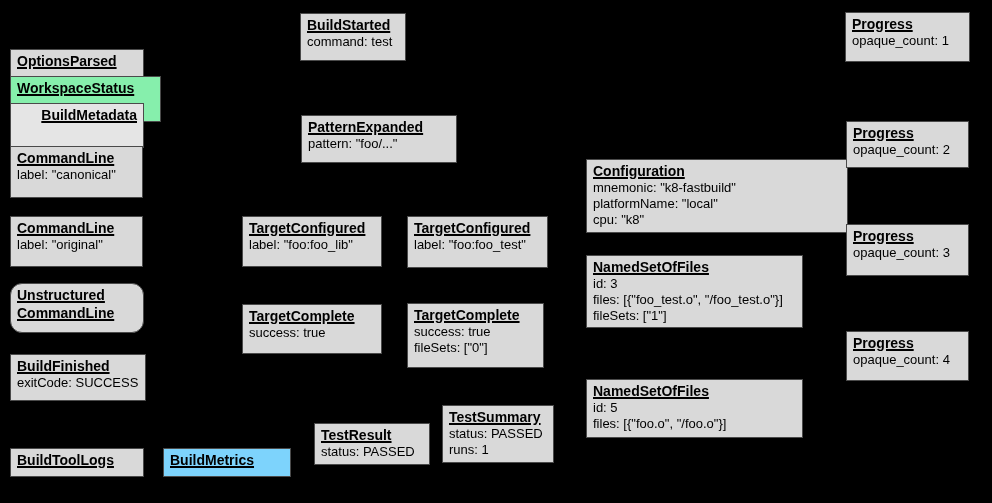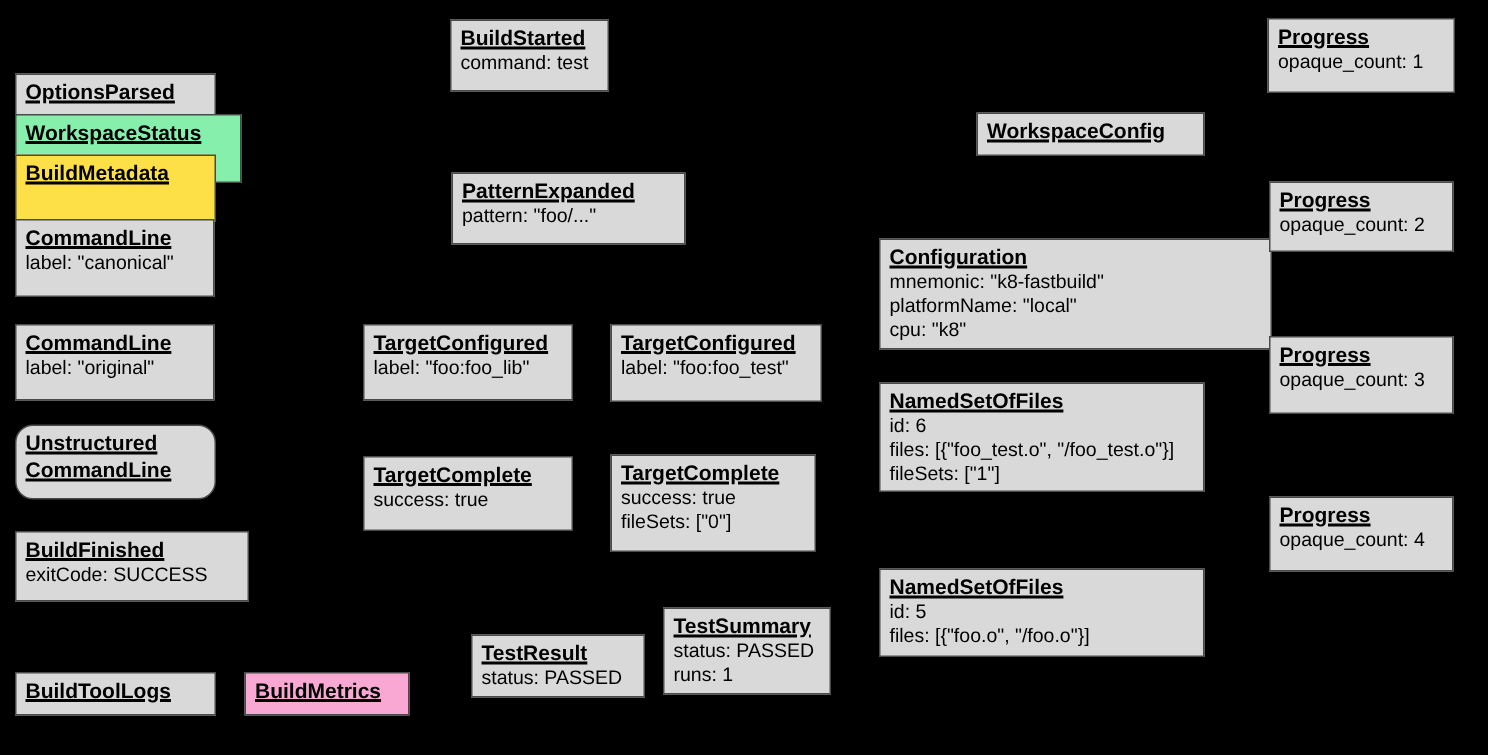--- a/index.html
+++ b/index.html
@@ -41,43 +41,43 @@
 </head>
 <body>
 
 <div id="canvas">
     <div class="node" style="left: 10px; top: 13px; width: 134px; height: 28px; background: rgb(217, 217, 217); border-color: rgb(74, 74, 74); margin-top: 36px;">
       <div class="node-title">OptionsParsed</div>
     </div>
     <div class="node" style="left: 10px; top: 76px; width: 151px; height: 46px; background: #86efac; border-color: rgb(74, 74, 74);">
       <div class="node-title">WorkspaceStatus</div>
     </div>
-    <div class="node" style="left: 10px; top: 103px; width: 134px; height: 45px; background: #fde047; border-color: rgb(74, 74, 74);">
+    <div class="node" style="left: 10px; top: 103px; width: 134px; height: 45px; background: #e5e5e5; border-color: rgb(74, 74, 74); text-align: right;">
       <div class="node-title">BuildMetadata</div>
     </div>
     <div class="node" style="left: 10px; top: 146px; width: 133px; height: 52px; background: rgb(217, 217, 217); border-color: rgb(74, 74, 74);">
       <div class="node-title">CommandLine</div>
       <div class="node-line">label: "canonical"</div>
     </div>
     <div class="node" style="left: 10px; top: 216px; width: 133px; height: 51px; background: rgb(217, 217, 217); border-color: rgb(74, 74, 74);">
       <div class="node-title">CommandLine</div>
       <div class="node-line">label: "original"</div>
     </div>
     <div class="node" style="left: 10px; top: 283px; width: 134px; height: 50px; background: rgb(217, 217, 217); border-color: rgb(74, 74, 74); border-radius: 12px;">
       <div class="node-title">Unstructured</div>
       <div class="node-title">CommandLine</div>
     </div>
-    <div class="node" style="left: 10px; top: 354px; width: 156px; height: 47px; background: rgb(217, 217, 217); border-color: rgb(74, 74, 74);">
+    <div class="node" style="left: 10px; top: 354px; width: 136px; height: 47px; background: rgb(217, 217, 217); border-color: rgb(74, 74, 74);">
       <div class="node-title">BuildFinished</div>
       <div class="node-line">exitCode: SUCCESS</div>
     </div>
     <div class="node" style="left: 10px; top: 448px; width: 134px; height: 29px; background: rgb(217, 217, 217); border-color: rgb(74, 74, 74);">
       <div class="node-title">BuildToolLogs</div>
     </div>
-    <div class="node" style="left: 163px; top: 448px; width: 110px; height: 29px; background: #f9a8d4; border-color: rgb(74, 74, 74);">
+    <div class="node" style="left: 163px; top: 448px; width: 128px; height: 29px; background: #7dd3fc; border-color: rgb(74, 74, 74);">
       <div class="node-title">BuildMetrics</div>
     </div>
     <div class="node" style="left: 300px; top: 13px; width: 106px; height: 48px; background: rgb(217, 217, 217); border-color: rgb(74, 74, 74);">
       <div class="node-title">BuildStarted</div>
       <div class="node-line">command: test</div>
     </div>
     <div class="node" style="left: 301px; top: 115px; width: 156px; height: 48px; background: rgb(217, 217, 217); border-color: rgb(74, 74, 74);">
       <div class="node-title">PatternExpanded</div>
       <div class="node-line">pattern: "foo/..."</div>
     </div>
@@ -100,32 +100,29 @@
     <div class="node" style="left: 407px; top: 303px; width: 137px; height: 65px; background: rgb(217, 217, 217); border-color: rgb(74, 74, 74);">
       <div class="node-title">TargetComplete</div>
       <div class="node-line">success: true</div>
       <div class="node-line">fileSets: ["0"]</div>
     </div>
     <div class="node" style="left: 442px; top: 405px; width: 112px; height: 58px; background: rgb(217, 217, 217); border-color: rgb(74, 74, 74);">
       <div class="node-title">TestSummary</div>
       <div class="node-line">status: PASSED</div>
       <div class="node-line">runs: 1</div>
     </div>
-    <div class="node" style="left: 651px; top: 75px; width: 152px; height: 29px; background: rgb(217, 217, 217); border-color: rgb(74, 74, 74);">
-      <div class="node-title">WorkspaceConfig</div>
-    </div>
     <div class="node" style="left: 586px; top: 159px; width: 262px; height: 74px; background: rgb(217, 217, 217); border-color: rgb(74, 74, 74);">
       <div class="node-title">Configuration</div>
       <div class="node-line">mnemonic: "k8-fastbuild"</div>
       <div class="node-line">platformName: "local"</div>
       <div class="node-line">cpu: "k8"</div>
     </div>
     <div class="node" style="left: 586px; top: 255px; width: 217px; height: 73px; background: rgb(217, 217, 217); border-color: rgb(74, 74, 74);">
       <div class="node-title">NamedSetOfFiles</div>
-      <div class="node-line">id: 6</div>
+      <div class="node-line">id: 3</div>
       <div class="node-line">files: [{"foo_test.o", "/foo_test.o"}]</div>
       <div class="node-line">fileSets: ["1"]</div>
     </div>
     <div class="node" style="left: 586px; top: 379px; width: 217px; height: 59px; background: rgb(217, 217, 217); border-color: rgb(74, 74, 74);">
       <div class="node-title">NamedSetOfFiles</div>
       <div class="node-line">id: 5</div>
       <div class="node-line">files: [{"foo.o", "/foo.o"}]</div>
     </div>
     <div class="node" style="left: 845px; top: 12px; width: 125px; height: 50px; background: rgb(217, 217, 217); border-color: rgb(74, 74, 74);">
       <div class="node-title">Progress</div>

